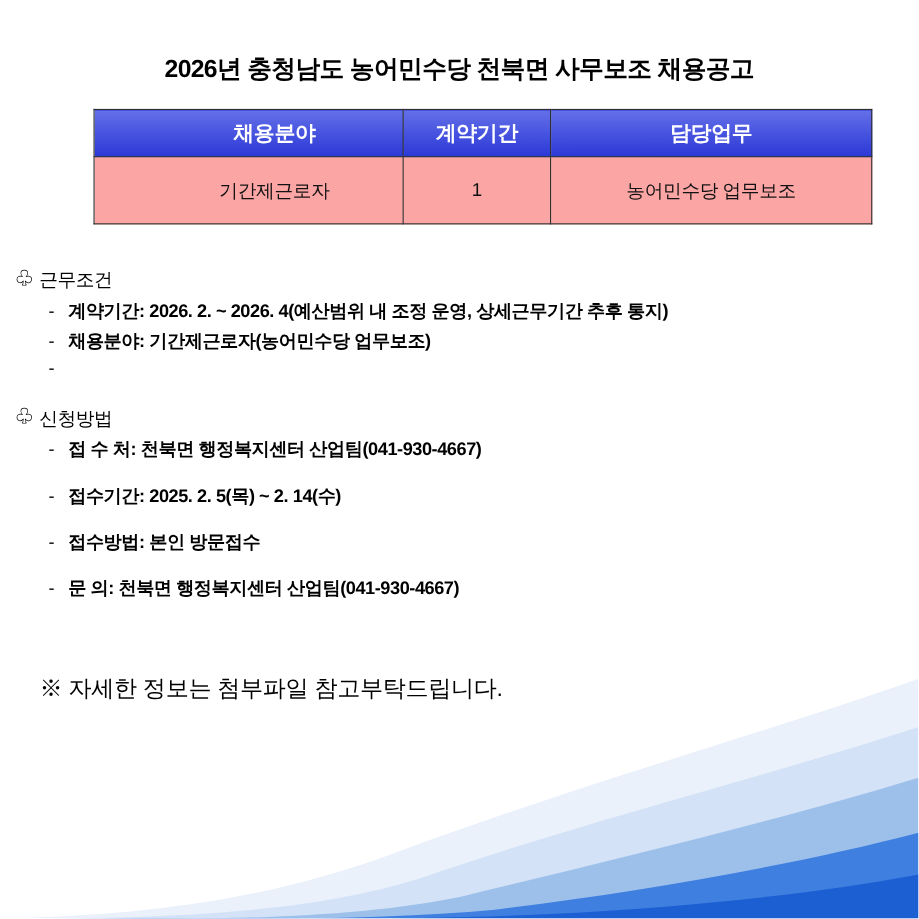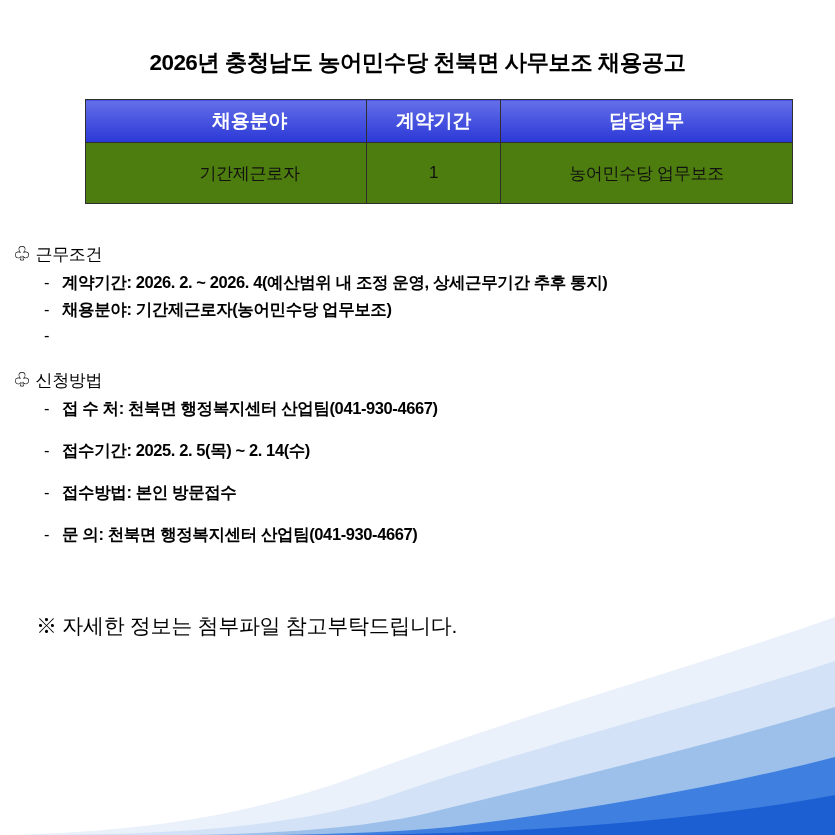--- a/index.html
+++ b/index.html
@@ -60,27 +60,27 @@
     height: 40px;
     font-size: 19px;
     font-weight: bold;
     color: #ffffff;
     background: linear-gradient(to bottom, #6470e8 0%, #4a56e0 45%, #2b38d6 100%);
   }
   table.info-table tbody td {
     height: 58px;
     font-size: 17px;
     font-weight: normal;
-    background: #4d7c0f;
+    background: #fca5a5;
     color: #111111;
     margin-top: 48px;
   }
   .col-1 { width: 231px; padding-left: 48px; }
   .col-2 { width: 131px; }
-  .col-3 { width: 289px; }
+  .col-3 { width: 289px; font-family: Liberation Serif, serif; }
 
   
   .section {
     position: absolute;
     left: 14px;
     width: 800px;
   }
   .sec-head {
     font-size: 17px;
     letter-spacing: -0.4px;

